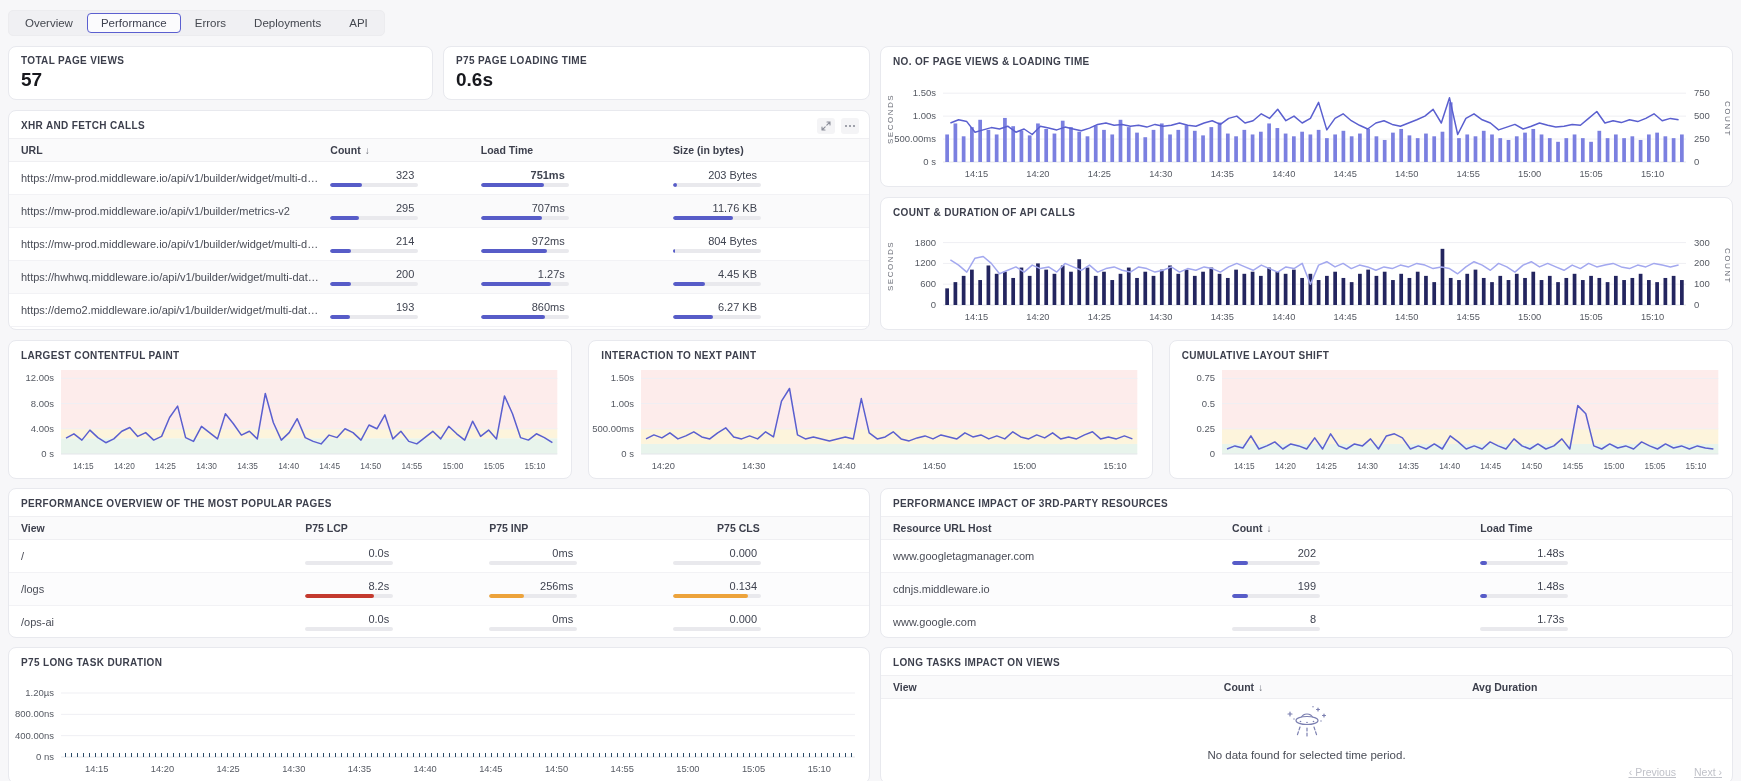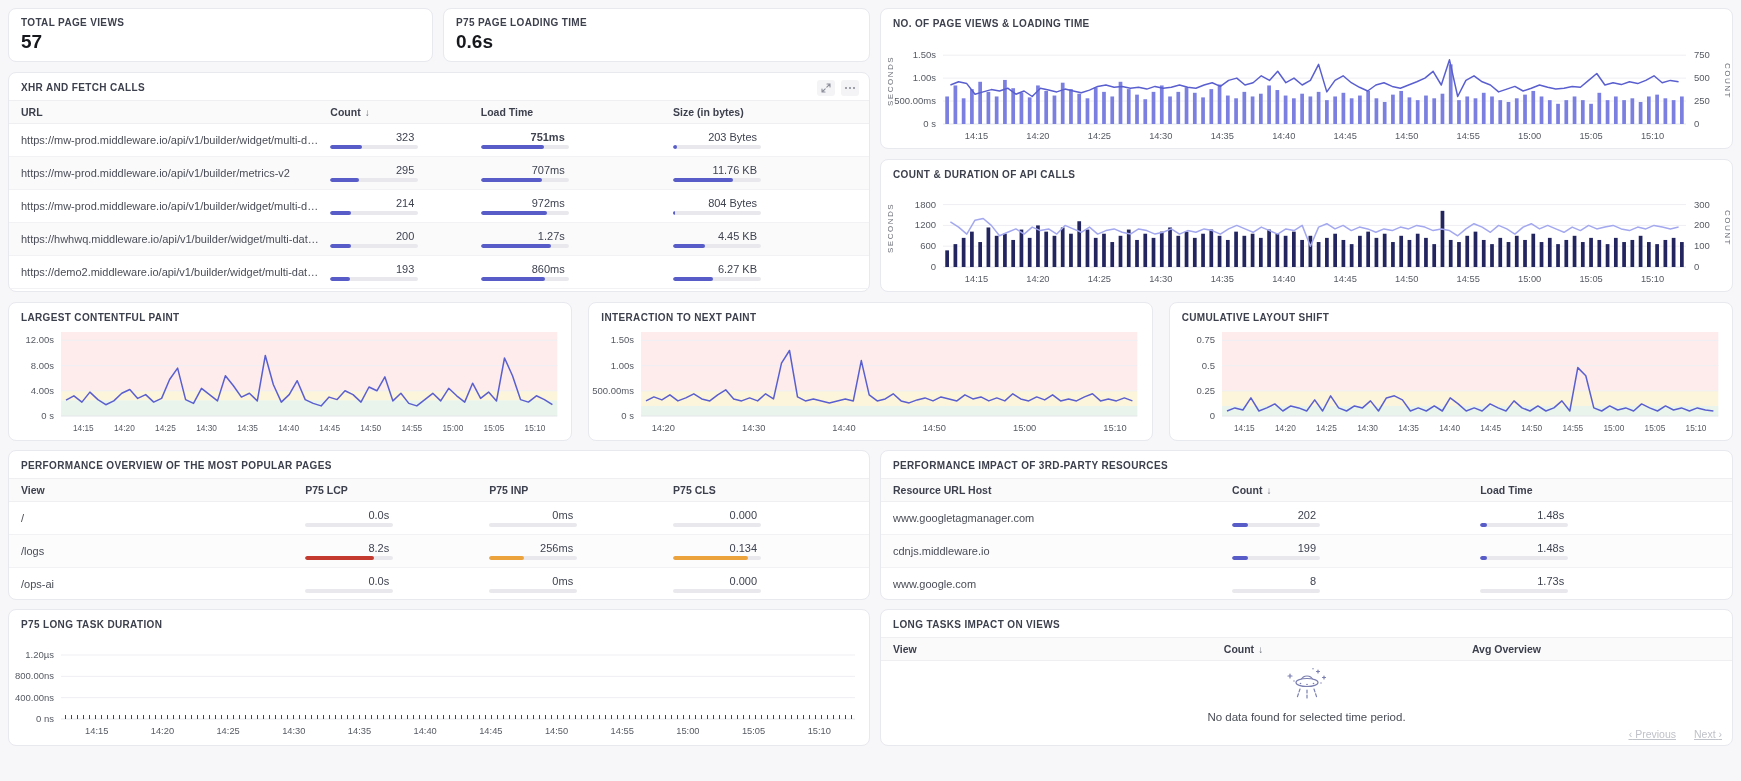--- a/index.html
+++ b/index.html
@@ -57,20 +57,27 @@
   .empty-text { font-size:11.5px; color:#4a4d57; margin-top:4px; }
   .pager { position:absolute; right:10px; bottom:5px; display:flex; gap:18px; font-size:10.5px; color:#c0c2c9; }
   .pager span { cursor:pointer;text-decoration:underline; }
 </style>
 </head>
 <body>
 
 <div class="page">
 
   
+  <div class="tabs-bar">
+    <div class="tab">Overview</div>
+    <div class="tab active">Performance</div>
+    <div class="tab">Errors</div>
+    <div class="tab">Deployments</div>
+    <div class="tab">API</div>
+  </div>
 
   
   <div class="top">
     <div class="top-left">
       <div class="kpi-row">
         <div class="panel kpi">
           <div class="kpi-title">TOTAL PAGE VIEWS</div>
           <div class="kpi-value">57</div>
         </div>
         <div class="panel kpi">
@@ -574,21 +581,21 @@
 
   
   <div class="tables-row">
     <div class="panel">
       <div class="panel-title">PERFORMANCE OVERVIEW OF THE MOST POPULAR PAGES</div>
       <div class="rows-3">
           <div class="tbl-head">
             <div class="hcol" style="flex: 0 0 34%;">View</div>
             <div class="hcol" style="flex: 0 0 22%;">P75 LCP</div>
             <div class="hcol" style="flex: 0 0 22%;">P75 INP</div>
-            <div class="hcol" style="flex: 0 0 22%;">P75 CLS</div>
+            <div class="hcol" style="flex: 0 0 22%; margin-left: 44px;">P75 CLS</div>
           </div>
           <div class="tbl-row">
             <div class="cell-text" style="flex: 0 0 34%;">/</div>
             <div style="flex: 0 0 22%;">
               <div class="metric">
                 <div class="mv">0.0s</div>
                 <div class="mbar">
                   <div class="mfill" style="width: 0%; background: rgb(87, 92, 200);"></div>
                 </div>
               </div>
@@ -762,21 +769,21 @@
           <text x="744.5845454545455" y="101" text-anchor="middle" font-size="9.3" fill="#565a63">15:05</text>
           <text x="810.2700000000001" y="101" text-anchor="middle" font-size="9.3" fill="#565a63">15:10</text>
         </svg>
     </div>
     <div class="panel">
       <div class="panel-title">LONG TASKS IMPACT ON VIEWS</div>
       <div class="rows-3">
           <div class="tbl-head">
             <div class="hcol" style="flex: 0 0 40%;">View</div>
             <div class="hcol" style="flex: 0 0 30%;">Count<span class="sort-arrow">↓</span></div>
-            <div class="hcol" style="flex: 0 0 30%;">Avg Overview</div>
+            <div class="hcol" style="flex: 0 0 30%;">Avg Duration</div>
           </div>
         </div>
       <div class="empty-wrap">
         <svg width="52" height="40" viewBox="0 0 52 40">
           <g stroke="#7b7fb0" fill="none" stroke-width="1.2" stroke-linecap="round">
             <path d="M20 13a6.5 6.5 0 0 1 12 0"></path>
             <ellipse cx="26" cy="15.5" rx="11" ry="4" fill="#fff"></ellipse>
             <circle cx="19.5" cy="16.5" r="0.8" fill="#7b7fb0" stroke="none"></circle>
             <circle cx="26" cy="17.5" r="0.8" fill="#7b7fb0" stroke="none"></circle>
             <circle cx="32.5" cy="16.5" r="0.8" fill="#7b7fb0" stroke="none"></circle>

